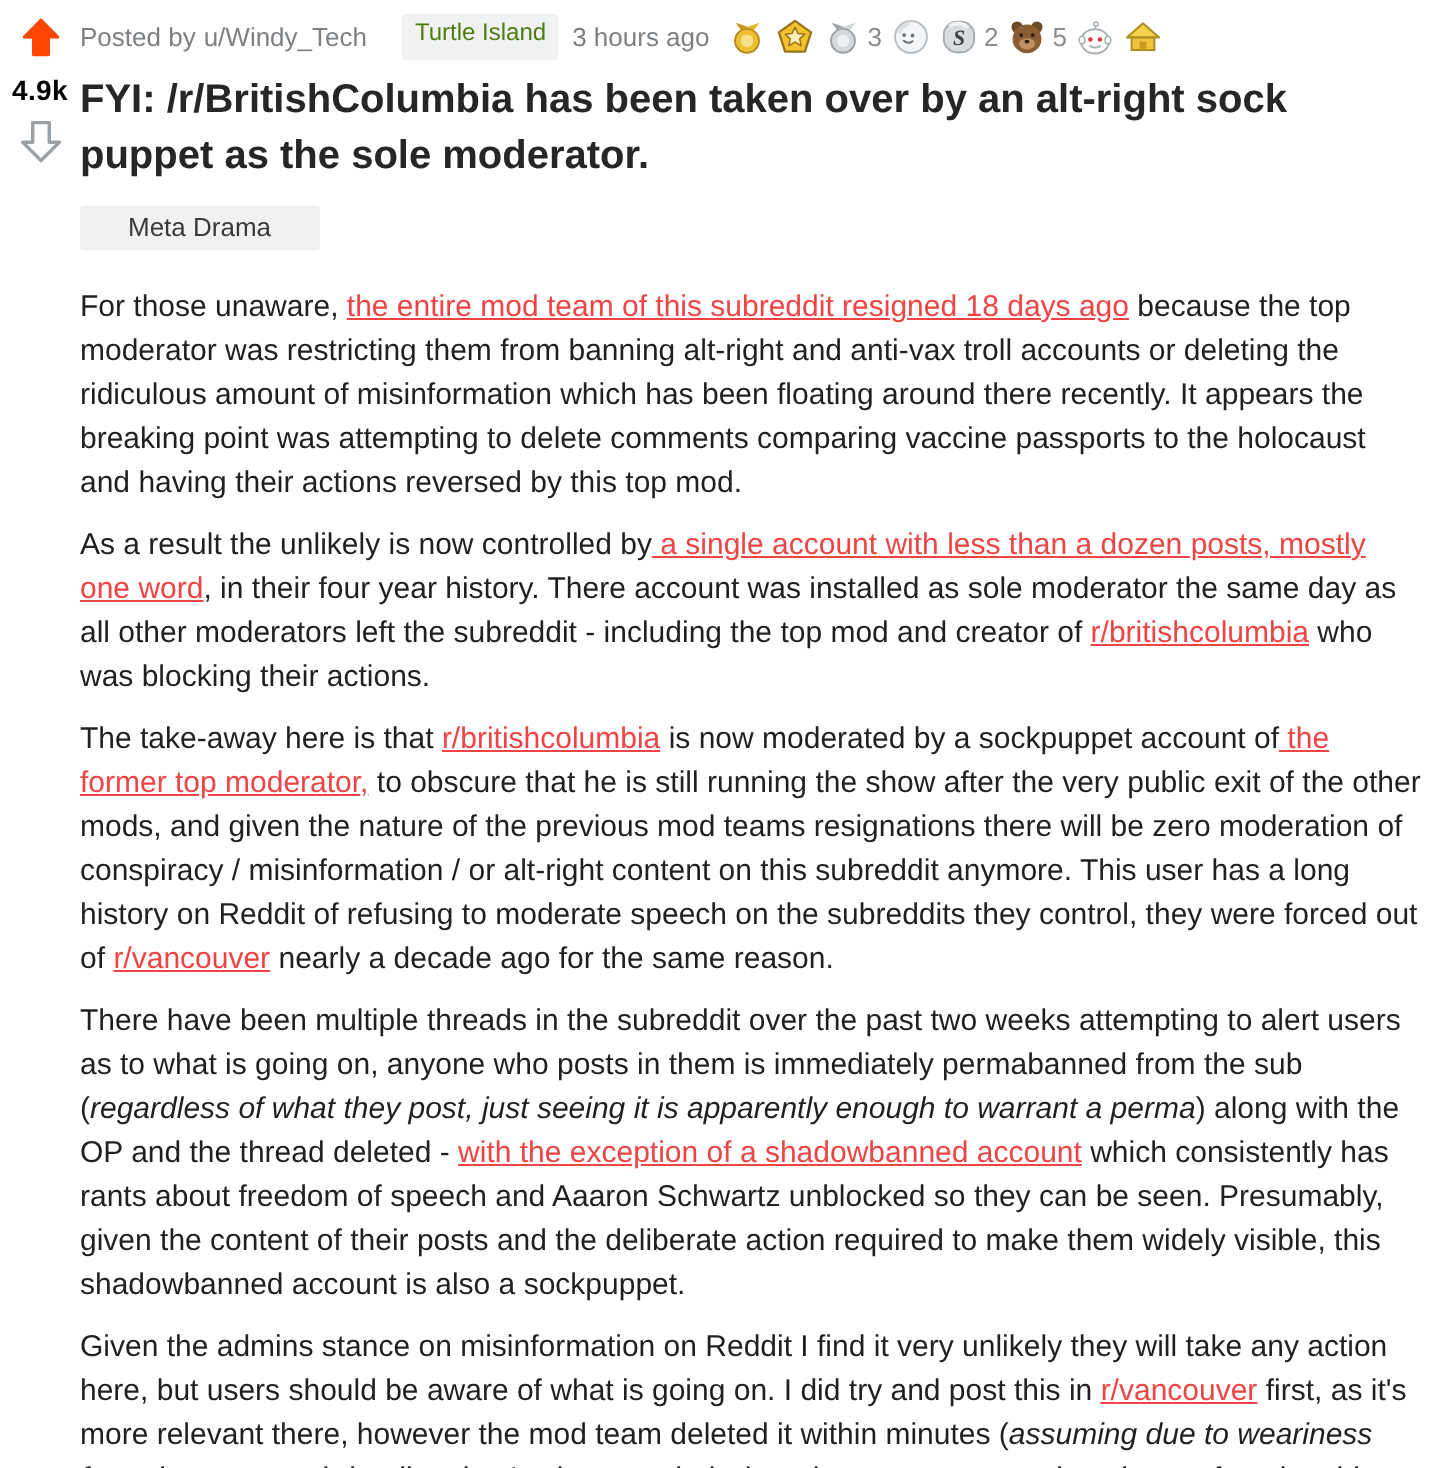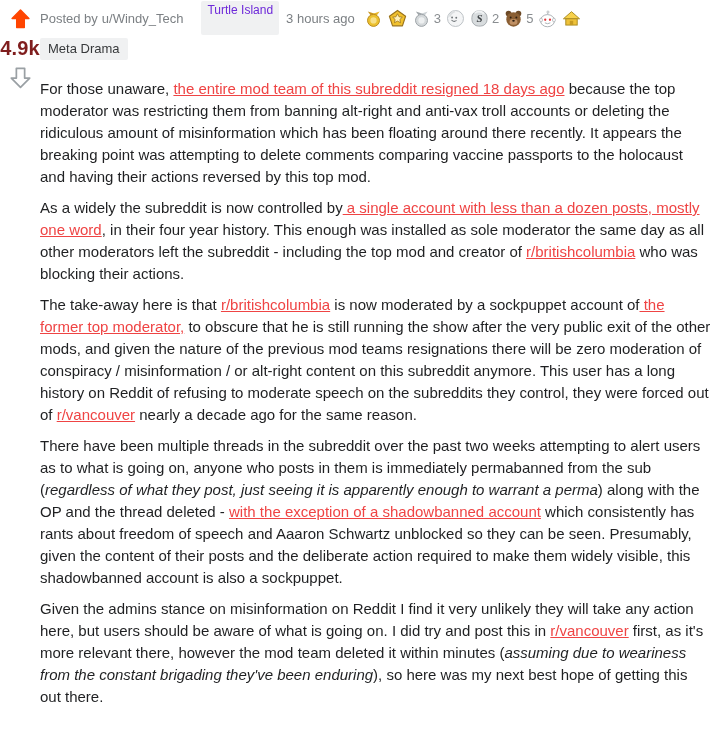--- a/index.html
+++ b/index.html
@@ -13,50 +13,50 @@
   .post { display: flex; padding-top: 5px; }
 
   
   .vote-col {
     flex: 0 0 40px; width: 40px;
     display: flex; flex-direction: column; align-items: center;
     padding-top: 3px;
   }
   .arrow { display: inline-flex; cursor: pointer; }
   .score {
-    color: #7f1d1d; font-weight: bold; font-size: 20px;
+    color: #000000; font-weight: bold; font-size: 14px;
     margin: 7px 0 5px; letter-spacing: 0.2px;
   }
 
   
   .content { flex: 1 1 auto; min-width: 0; padding-right: 8px; }
 
   .meta-row {
     display: flex; align-items: center; white-space: nowrap;
     font-size: 13px; color: #7c8084; padding-top: 4px; height: 22px; text-align: right;
   }
   .posted-by { margin-right: 4px; }
   .author { margin-right: 18px; color: #7c8084; }
   .user-flair {
-    background: #f0f1f2; color: #6d28d9; font-size: 12px;
-    padding: 2px 6px 18px; border-radius: 2px; margin-right: 7px;
+    background: #f0f1f2; color: #4d7c0f; font-size: 12px;
+    padding: 2px 6px 7px; border-radius: 2px; margin-right: 7px;
   }
   .timestamp { margin-right: 9px; }
   .awards { display: flex; align-items: center; }
   .award { display: flex; align-items: center; margin-right: 5px; }
   .award svg { display: block; }
   .award-count { font-size: 13px; color: #898d90; margin-left: 3px; }
 
   .title {
     font-size: 20px; line-height: 28px; font-weight: 700;
     color: #242628; margin-top: 9px;
   }
   .post-flair {
     display: inline-block; background: #f0f1f2; color: #37393b;
-    font-size: 13px; padding: 3px 8px 4px; border-radius: 2px;
+    font-size: 13px; padding: 3px 24px 4px; border-radius: 2px;
     margin-top: 11px; cursor: pointer;
   }
 
   .body {
     margin-top: 18px; font-size: 15px; line-height: 22px; color: #1f2022;
   }
   .body p { margin-bottom: 9px; }
   .body a { color: #ef4444; text-decoration: underline; cursor: pointer; }
   .body em { font-style: italic; text-align: center; }
 </style>
@@ -170,25 +170,26 @@
               <svg width="19" height="19" viewBox="0 0 20 20">
                 <path d="M1.5 10.3 L10 2.8 L18.5 10.3 Z" fill="#f7d14b" stroke="#a98a1f" stroke-width="1" stroke-linejoin="round"></path>
                 <rect x="4" y="10.3" width="12" height="6.6" fill="#efc23a" stroke="#a98a1f" stroke-width="1"></rect>
                 <rect x="8.2" y="12.4" width="3.6" height="4.5" fill="#c79b22"></rect>
               </svg>
             </span>
           </span>
         </div>
     </div>
 
+    <h1 class="title">FYI: /r/BritishColumbia has been taken over by an alt-right sock puppet as the sole moderator.</h1>
 
     <span class="post-flair">Meta Drama</span>
 
     <div class="body" id="post-body">
         <p><span>For those unaware, </span><a>the entire mod team of this subreddit resigned 18 days ago</a><span> because the top moderator was restricting them from banning alt-right and anti-vax troll accounts or deleting the ridiculous amount of misinformation which has been floating around there recently. It appears the breaking point was attempting to delete comments comparing vaccine passports to the holocaust and having their actions reversed by this top mod.</span></p>
-        <p><span>As a widely the subreddit is now controlled by</span><a> a single account with less than a dozen posts, mostly one word</a><span>, in their four year history. This enough was installed as sole moderator the same day as all other moderators left the subreddit - including the top mod and creator of </span><a>r/britishcolumbia</a><span> who was blocking their actions.</span></p>
+        <p><span>As a result the unlikely is now controlled by</span><a> a single account with less than a dozen posts, mostly one word</a><span>, in their four year history. There account was installed as sole moderator the same day as all other moderators left the subreddit - including the top mod and creator of </span><a>r/britishcolumbia</a><span> who was blocking their actions.</span></p>
         <p><span>The take-away here is that </span><a>r/britishcolumbia</a><span> is now moderated by a sockpuppet account of</span><a> the former top moderator,</a><span> to obscure that he is still running the show after the very public exit of the other mods, and given the nature of the previous mod teams resignations there will be zero moderation of conspiracy / misinformation / or alt-right content on this subreddit anymore. This user has a long history on Reddit of refusing to moderate speech on the subreddits they control, they were forced out of </span><a>r/vancouver</a><span> nearly a decade ago for the same reason.</span></p>
         <p><span>There have been multiple threads in the subreddit over the past two weeks attempting to alert users as to what is going on, anyone who posts in them is immediately permabanned from the sub (</span><em>regardless of what they post, just seeing it is apparently enough to warrant a perma</em><span>) along with the OP and the thread deleted - </span><a>with the exception of a shadowbanned account</a><span> which consistently has rants about freedom of speech and Aaaron Schwartz unblocked so they can be seen. Presumably, given the content of their posts and the deliberate action required to make them widely visible, this shadowbanned account is also a sockpuppet.</span></p>
         <p><span>Given the admins stance on misinformation on Reddit I find it very unlikely they will take any action here, but users should be aware of what is going on. I did try and post this in </span><a>r/vancouver</a><span> first, as it's more relevant there, however the mod team deleted it within minutes (</span><em>assuming due to weariness from the constant brigading they've been enduring</em><span>), so here was my next best hope of getting this out there.</span></p>
       </div>
 
   </div>
 </div>
 
 </body></html>

